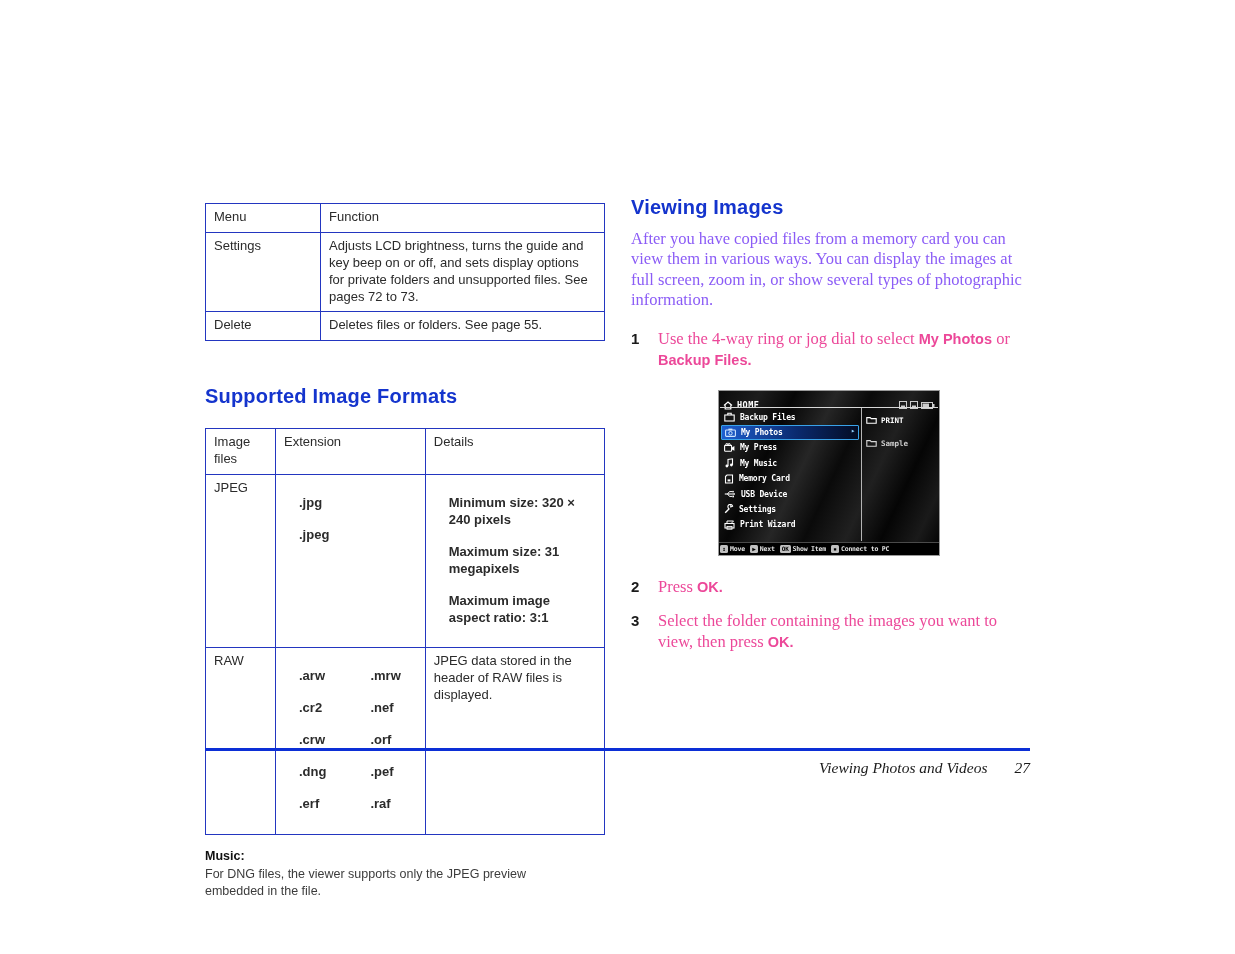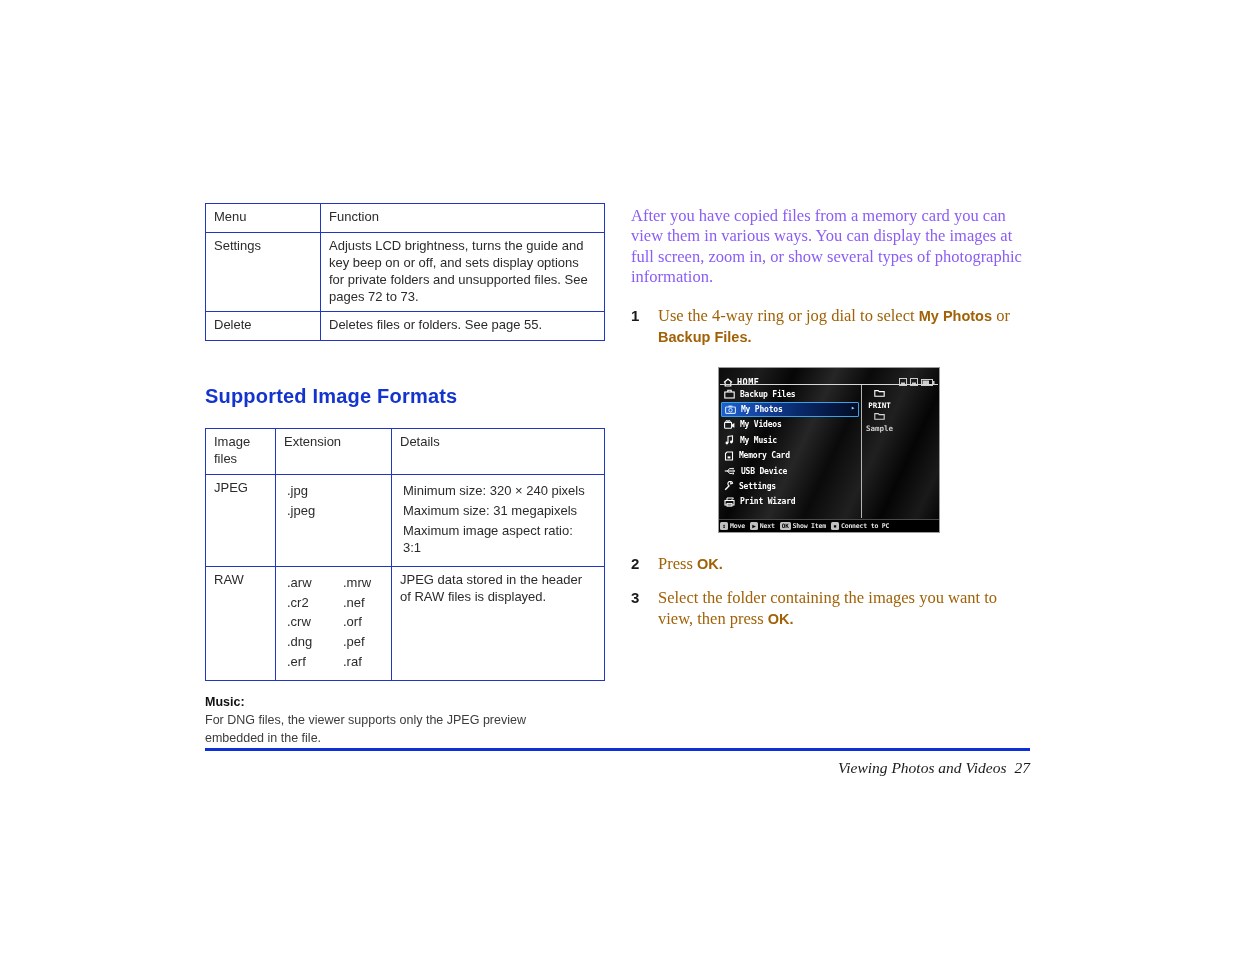--- a/index.html
+++ b/index.html
@@ -40,21 +40,21 @@
     font-size: 20px;
     font-weight: bold;
     color: #1434cd;
     letter-spacing: 0.2px;
   }
   .heading-formats { margin-top: 44px; }
   .fmt-table-wrap { margin-top: 20px; }
 
   .ext-cols { display: flex; gap: 14px; align-items: center; }
   .ext-cols .ext-col { min-width: 42px; }
-  .stack div { margin: 3px; }
+  .stack div { margin: 15px; font-weight: bold; }
 
   .note-block { margin-top: 13px; font-size: 12.5px; line-height: 1.38; color: #3c3c3c; width: 380px; }
   .note-label { font-weight: bold; color: #111; }
   .note-p { margin-top: 1px; }
   .note-p + .note-p { margin-top: 9px; }
   .intro {
     margin-top: 10px;
     font-family: "Liberation Serif", serif;
     font-size: 16.5px;
     line-height: 1.23;
@@ -67,21 +67,21 @@
     font-family: "Liberation Sans", sans-serif;
     font-weight: bold;
     font-size: 15px;
     color: #1a1a1a;
     padding-top: 1px;
   }
   .step .step-text {
     font-family: "Liberation Serif", serif;
     font-size: 16.5px;
     line-height: 1.25;
-    color: #a16207;
+    color: #ec4899;
   }
   .ui-bold { font-family: "Liberation Sans", sans-serif; font-weight: bold; font-size: 14.5px; }
 
   
   .device {
     position: relative;
     margin: 20px 0 0 87px;
     width: 222px;
     height: 166px;
     border: 1px solid #9a9a9a;
@@ -115,21 +115,21 @@
     border: 1px solid #39a2e8;
     border-radius: 1px;
     background: linear-gradient(to right, #1e5fd0 0%, #0a2a6e 55%, #030c24 100%);
   }
   .dev-row.selected .sel-arrow {
     position: absolute; right: 3px; top: 1px;
     color: #8fd0ff; font-size: 7px;
   }
   .dev-vline { position: absolute; left: 142px; top: 17px; bottom: 14px; width: 1px; background: #b5b5b5; }
   .dev-folders { position: absolute; left: 147px; top: 21px; }
-  .dev-folder { display: flex; align-items: center; gap: 4px; height: 16px; font-size: 7.5px; margin-bottom: 7px; white-space: nowrap; flex-direction: column; }
+  .dev-folder { display: flex; align-items: center; gap: 4px; height: 16px; font-size: 7.5px; margin-bottom: 7px; white-space: nowrap; }
   .dev-folder.dim { color: #cfcfcf; }
   .dev-bottombar {
     position: absolute; left: 0; right: 0; bottom: 0; height: 13px;
     background: #000;
     border-top: 1px solid #4a4a4a;
     display: flex; align-items: center; gap: 5px;
     padding: 0 1px;
     font-size: 6.5px; letter-spacing: -0.2px; color: #e2e2e2;
     white-space: nowrap;
   }
@@ -147,21 +147,21 @@
   
   .footer-rule { position: absolute; left: 205px; top: 748px; width: 825px; height: 3px; background: #0c2fd6; }
   .footer-text {
     position: absolute; left: 205px; top: 759px; width: 825px;
     text-align: right;
     font-family: "Liberation Serif", serif;
     font-style: italic;
     font-size: 15.5px;
     color: #1a1a1a;
   }
-  .footer-page { margin-left: 8px; font-style: italic; }
+  .footer-page { margin-left: 27px; font-style: italic; }
 </style>
 </head>
 <body>
 
 <div class="page">
 
   <div class="col-left">
 
     <table class="doc-table menu-table">
       <colgroup>
@@ -242,20 +242,21 @@
     </div>
 
     <div class="note-block">
       <div class="note-label">Music:</div>
       <div class="note-p">For DNG files, the viewer supports only the JPEG preview embedded in the file.</div>
     </div>
   </div>
 
   <div class="col-right">
 
+    <h2 class="section-heading">Viewing Images</h2>
 
     <p class="intro">After you have copied files from a memory card you can view them in various ways. You can display the images at full screen, zoom in, or show several types of photographic information.</p>
 
     <div class="step">
       <span class="step-num">1</span>
       <span class="step-text"><span>Use the 4-way ring or jog dial to select </span><span class="ui-bold">My Photos</span><span> or </span><span class="ui-bold">Backup Files</span><span class="ui-bold">.</span></span>
     </div>
 
     <div class="device">
       <div class="dev-titlebar">
@@ -313,21 +314,21 @@
         </div>
         <div class="dev-row">
           <span class="dev-icon">
             <svg width="11" height="9" viewBox="0 0 11 9">
                 <rect x="0.6" y="2.4" width="7" height="5.8" rx="0.8" fill="none" stroke="#fff" stroke-width="1.1"></rect>
                 <path d="M8 4.4 L10.4 3 V7.8 L8 6.4 Z" fill="#fff"></path>
                 <circle cx="2.8" cy="1.4" r="1" fill="none" stroke="#fff" stroke-width="0.9"></circle>
                 <circle cx="5.2" cy="1.4" r="1" fill="none" stroke="#fff" stroke-width="0.9"></circle>
               </svg>
           </span>
-          <span>My Videos</span>
+          <span>My Press</span>
         </div>
         <div class="dev-row">
           <span class="dev-icon">
             <svg width="11" height="10" viewBox="0 0 11 10">
                 <path d="M4 8 V1.5 L8.5 0.8 V7" fill="none" stroke="#fff" stroke-width="1.1"></path>
                 <circle cx="2.9" cy="8" r="1.4" fill="#fff"></circle>
                 <circle cx="7.4" cy="7" r="1.4" fill="#fff"></circle>
               </svg>
           </span>
           <span>My Music</span>

